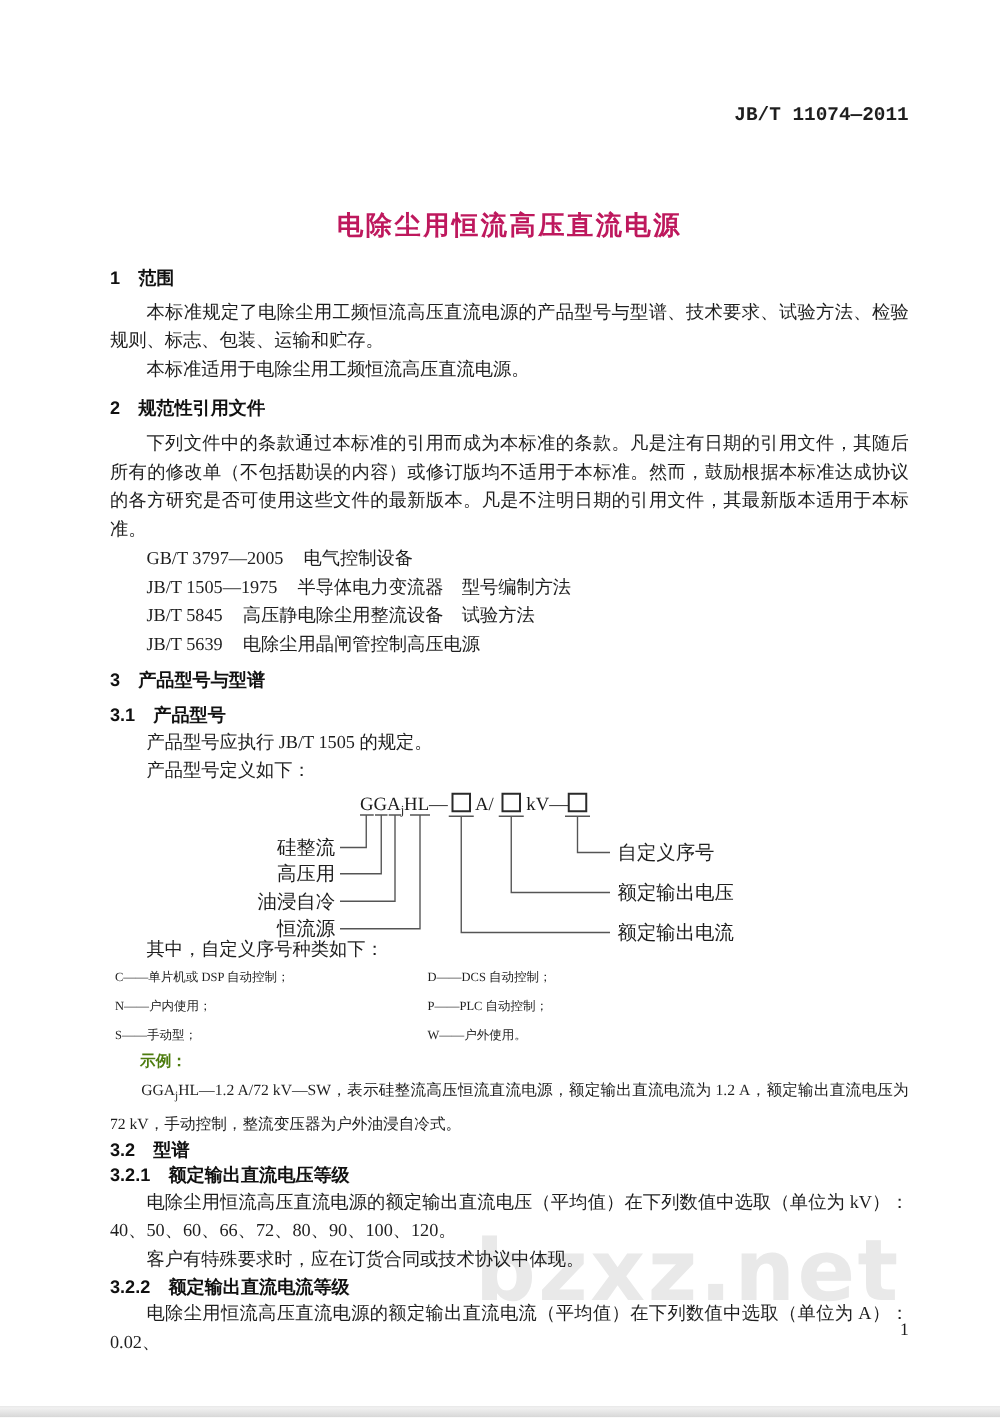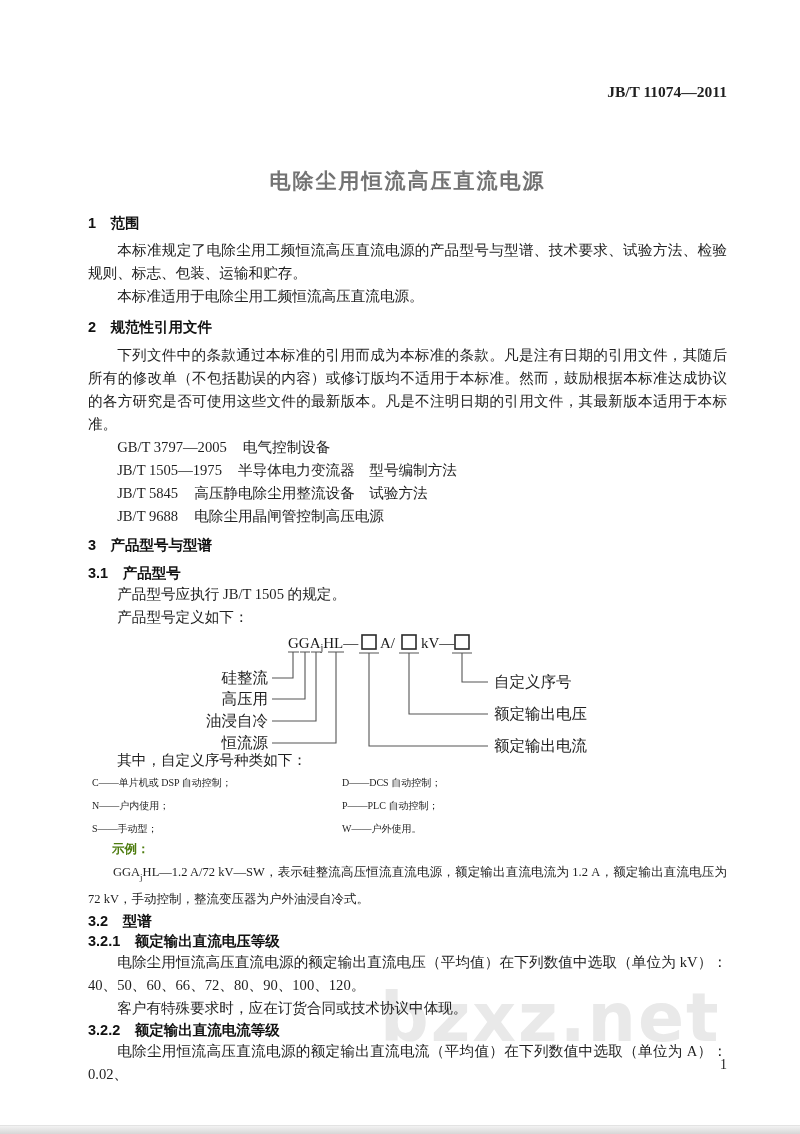--- a/index.html
+++ b/index.html
@@ -22,26 +22,26 @@
     position:absolute;left:0;right:0;bottom:0;height:8px;z-index:2;
     background:linear-gradient(#f2f2f2,#d6d6d6);
     border-top:1px solid #e3e3e3;
   }
   .content{
     position:absolute;left:88px;top:0;width:639px;z-index:1;
   }
   .doc-number{
     margin-top:82px;height:20px;line-height:20px;
     text-align:right;font-weight:bold;font-size:15.5px;
-    font-family:Liberation Serif, serif;
+    font-family:Liberation Mono, monospace;
   }
   .doc-title{
     margin-top:64px;height:30px;line-height:30px;
     text-align:center;font-size:21px;font-weight:bold;letter-spacing:2px;
-    font-family:"Liberation Sans","DejaVu Sans",sans-serif;color:#737373;
+    font-family:"Liberation Sans","DejaVu Sans",sans-serif;color:#be185d;
   }
   .h-num{
     font-family:"Liberation Sans","DejaVu Sans",sans-serif;
     font-weight:bold;font-size:14.5px;height:20px;line-height:20px;color:#111;
   }
   .h1-scope{margin-top:17px;}
   .h2-refs{margin-top:9px;}
   .h3-model{margin-top:7px;}
   .h31{margin-top:8px;}
   .h32{margin-top:2px;height:19px;line-height:19px;}
@@ -105,21 +105,21 @@
     <div class="ref-row">
       <span>GB/T 3797—2005</span><span class="ref-title">电气控制设备</span>
     </div>
     <div class="ref-row">
       <span>JB/T 1505—1975</span><span class="ref-title">半导体电力变流器　型号编制方法</span>
     </div>
     <div class="ref-row">
       <span>JB/T 5845</span><span class="ref-title">高压静电除尘用整流设备　试验方法</span>
     </div>
     <div class="ref-row">
-      <span>JB/T 9688</span><span class="ref-title">电除尘用晶闸管控制高压电源</span>
+      <span>JB/T 5639</span><span class="ref-title">电除尘用晶闸管控制高压电源</span>
     </div>
 
     <div class="h-num h3-model">3　产品型号与型谱</div>
     <div class="h-num h31">3.1　产品型号</div>
     <p class="body">产品型号应执行 JB/T 1505 的规定。</p>
     <p class="body">产品型号定义如下：</p>
 
     <svg class="diagram" width="639" height="118" viewBox="0 0 639 118">
 
       <text class="dg-formula" x="200" y="18"><tspan>GGA</tspan><tspan dy="3" font-size="10">j</tspan><tspan dy="-3">HL—</tspan></text>

